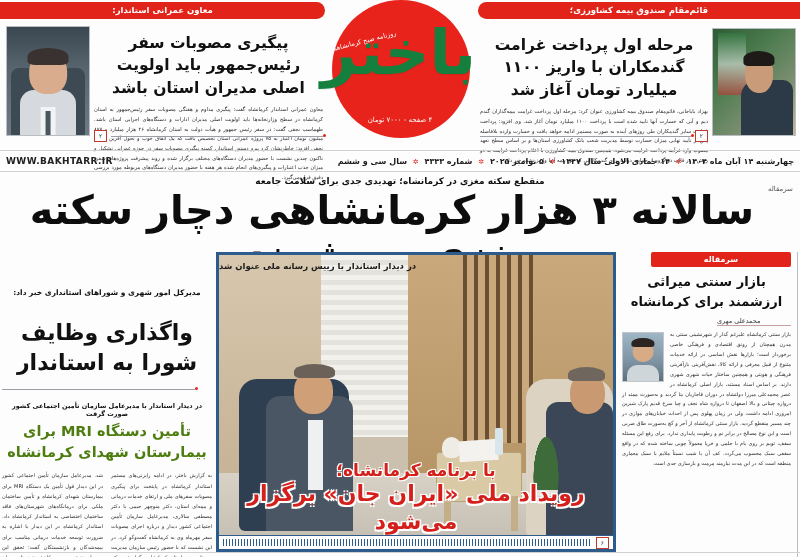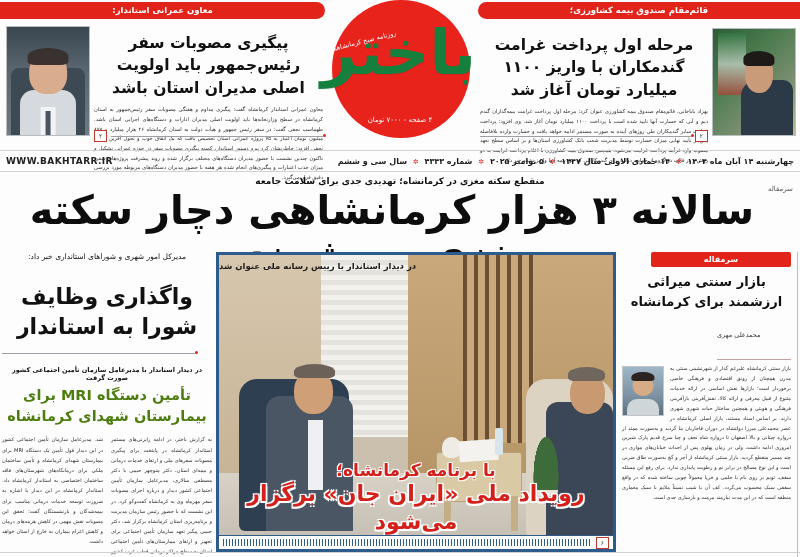--- a/index.html
+++ b/index.html
@@ -176,42 +176,42 @@
   .side-redbar {
     background:#e2231a; color:#fff; font-size:8px; font-weight:bold;
     text-align:center; padding:3px 4px; border-radius:2px; width:140px;
     margin: 0 0 0 auto;
   }
   .side-head {
     font-size:13px; font-weight:bold; line-height:1.5; text-align:center;
     margin-top:5px; color:#111;
   }
   .side-author {
-    text-align:left; font-size:6.5px; color:#333; margin-top:20px;
-    border-bottom:1px solid #c9a0a0; padding-bottom:20px; width:74px;
+    text-align:left; font-size:6.5px; color:#333; margin-top:6px;
+    border-bottom:1px solid #c9a0a0; padding-bottom:0; width:74px;
     margin-left:auto; margin-right:0;
   }
   .side-photo {
     float:left; width:42px; height:50px; margin: 6px 6px 3px 0;
     background:linear-gradient(180deg,#9fb6c6 0%,#7d93a3 60%,#5d707c 100%);
     border:1px solid #c2c6ca; position:relative; overflow:hidden;
   }
   .sp-head{position:absolute;left:50%;top:16%;transform:translateX(-50%);width:52%;height:44%;background:#d8ab87;border-radius:48%;}
   .sp-hair{position:absolute;left:50%;top:10%;transform:translateX(-50%);width:58%;height:20%;background:#2c2420;border-radius:50% 50% 22% 22%;}
   .sp-body{position:absolute;left:10%;right:10%;bottom:0;height:34%;background:#cfd6da;border-radius:10px 10px 0 0;}
   .side-body {
     font-size:5.1px; line-height:1.95; color:#2b2b2b; text-align:justify;
     margin-top:4px;
   }
 
   
   .leftcol {
     position:absolute; top:0; left:2px; width:210px; height:305px;
   }
-  .lc-kicker { font-size:7.5px; font-weight:normal; color:#111; text-align:center;}
+  .lc-kicker { font-size:7.5px; font-weight:bold; color:#111; text-align:center;margin-top:36px;}
   .lc-head1 {
     font-size:22px; font-weight:bold; line-height:1.35; text-align:center;
     color:#111; margin-top:21px; letter-spacing:-0.5px;
   }
   .lc-sep { margin-top:6px; display:flex; align-items:center; gap:4px; }
   .lc-kicker2 { font-size:6.5px; font-weight:bold; color:#111; text-align:center; margin-top:7px;}
   .lc-head2 {
     font-size:14.5px; font-weight:bold; line-height:1.45; text-align:center;
     color:#4d7c0f; margin-top:3px;
   }

